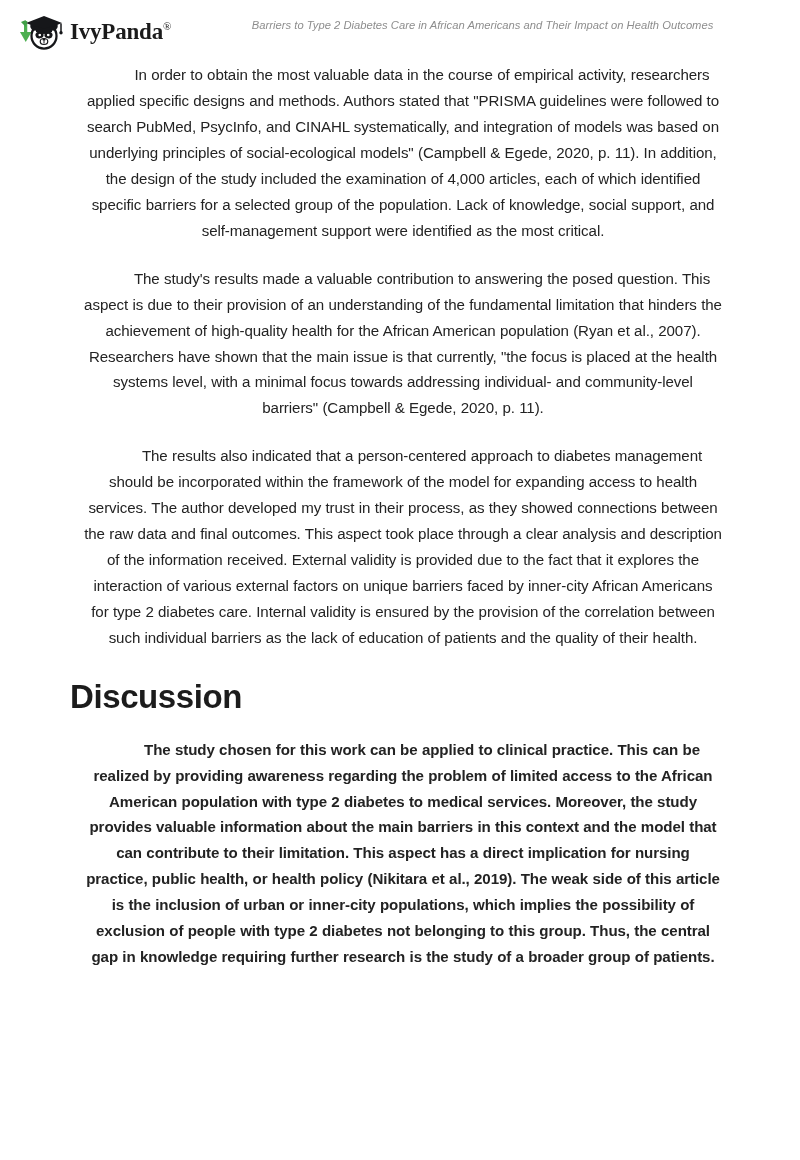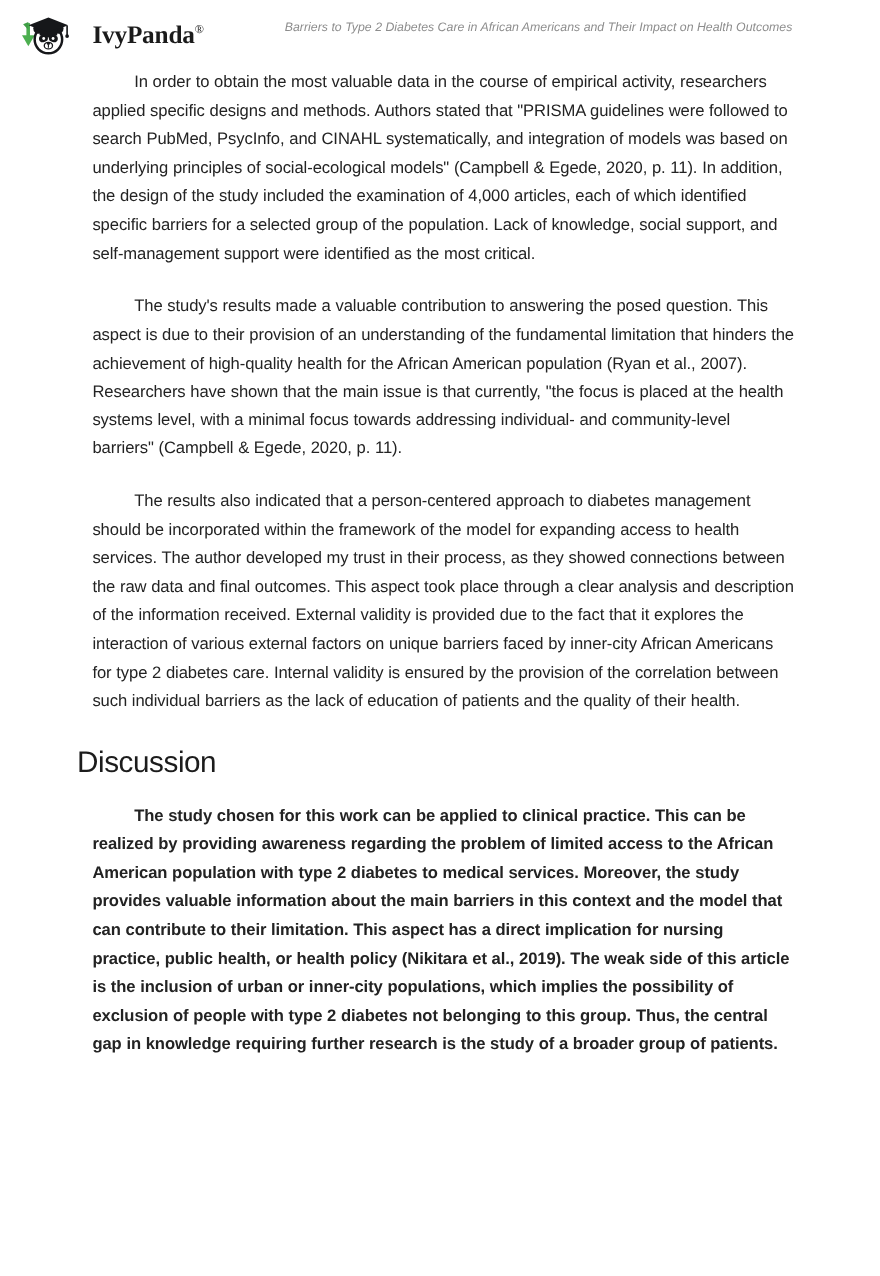--- a/index.html
+++ b/index.html
@@ -36,21 +36,21 @@
     display: flex;
     align-items: flex-start;
     padding: 8px 28px 0 18px;
     box-sizing: border-box;
   }
 
   .brand {
     display: flex;
     align-items: center;
     flex: 0 0 auto;
-    gap: 20px;
+    gap: 6px;
     margin-top: 2px;
     text-align: right;
   }
 
   .brand-mark {
     width: 46px;
     height: 42px;
     display: block;
     flex: 0 0 auto;
   }
@@ -93,33 +93,33 @@
     left: 70px;
     width: 652px;
   }
 
   .para {
     font-size: 15.1px;
     line-height: 1.72;
     color: #232323;
     margin: 0 0 22px 14px;
     text-indent: 38px;
-    text-align: left;
+    text-align: center;
     letter-spacing: -0.08px;
     word-spacing: 0.2px;
   }
 
   .para.last {
     margin-bottom: 0;
     font-weight: bold;
   }
 
   h2.section-heading {
-    font-size: 27px;
-    font-weight: normal;
+    font-size: 33px;
+    font-weight: bold;
     color: #1c1c1c;
     margin: 26px 0 20px 0;
     line-height: 1.2;
     letter-spacing: -0.4px;
   }
 
   
   .page-footer {
     position: absolute;
     left: 0;

